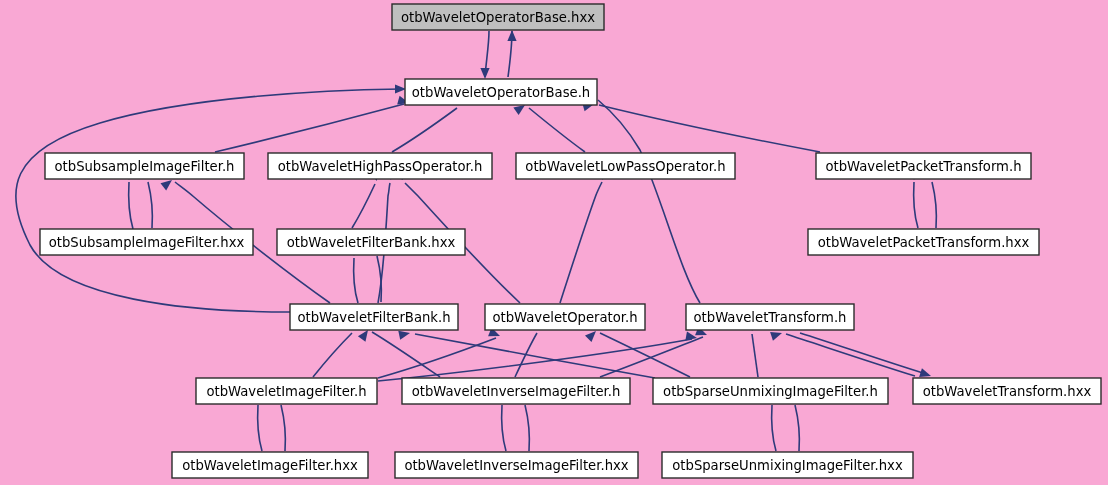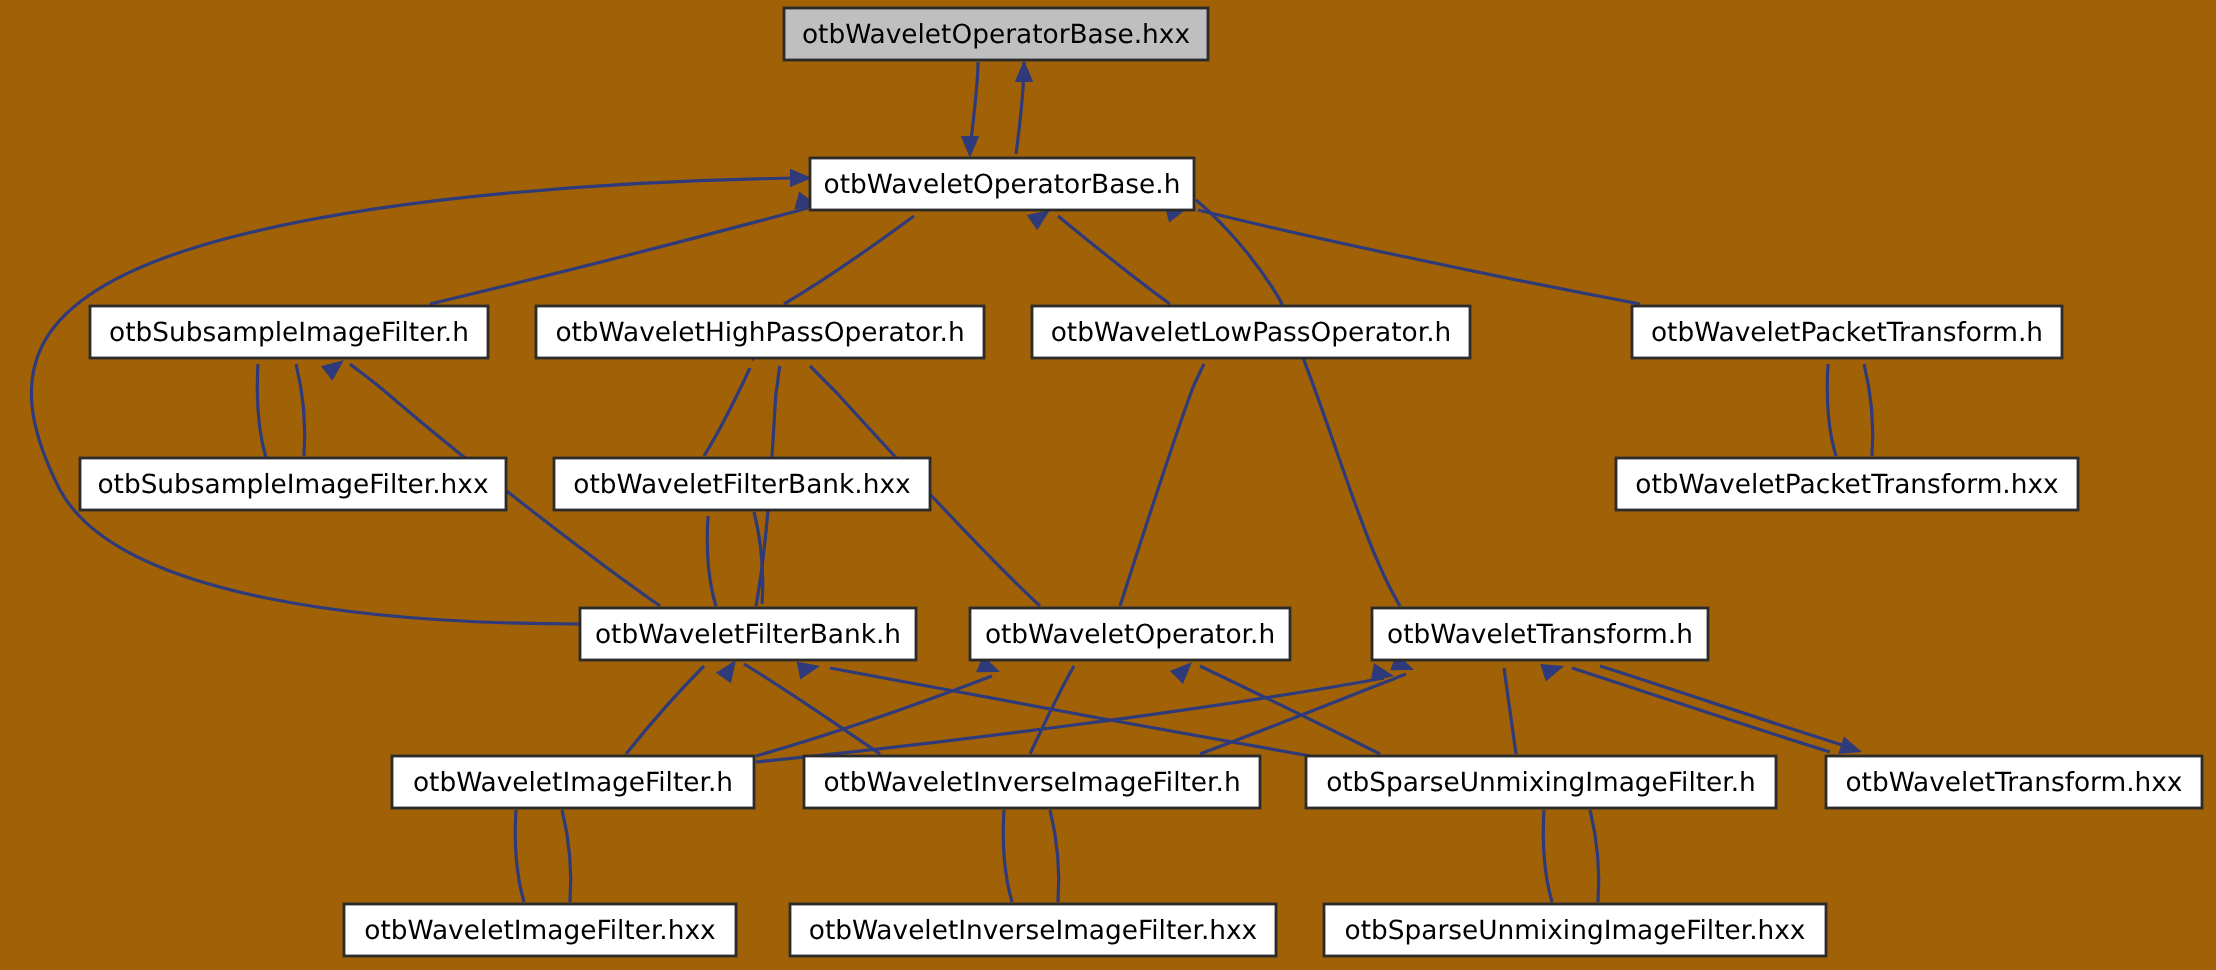--- a/index.html
+++ b/index.html
@@ -10,21 +10,21 @@
   body {
     width: 1108px;
     height: 485px;
     font-family: "DejaVu Sans", "Liberation Sans", sans-serif;
     overflow: hidden;
   }
   #graph-root {
     position: relative;
     width: 1108px;
     height: 485px;
-    background: #a16207;
+    background: #f9a8d4;
   }
   svg#dep-graph {
     display: block;
     width: 1108px;
     height: 485px;
   }
   .edge-path {
     fill: none;
     stroke: #2e3a7a;
     stroke-width: 1.6;

